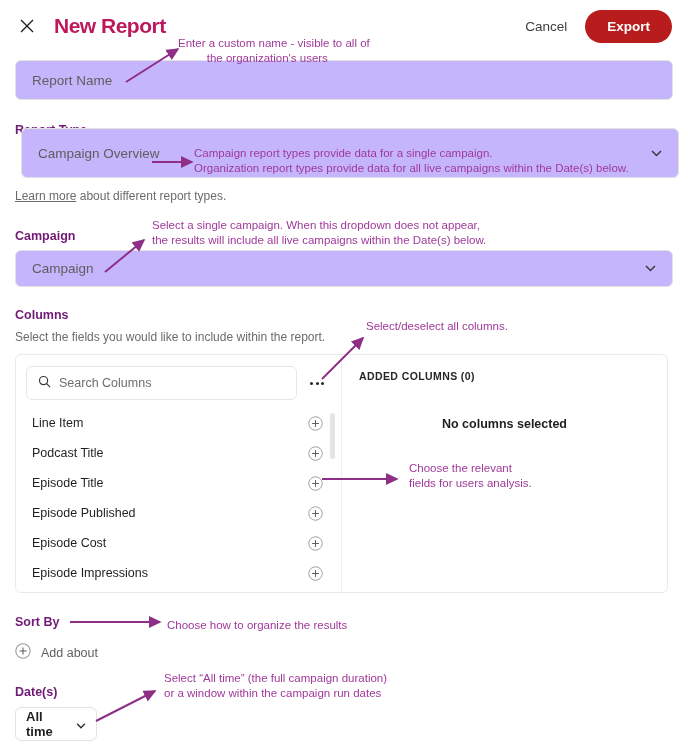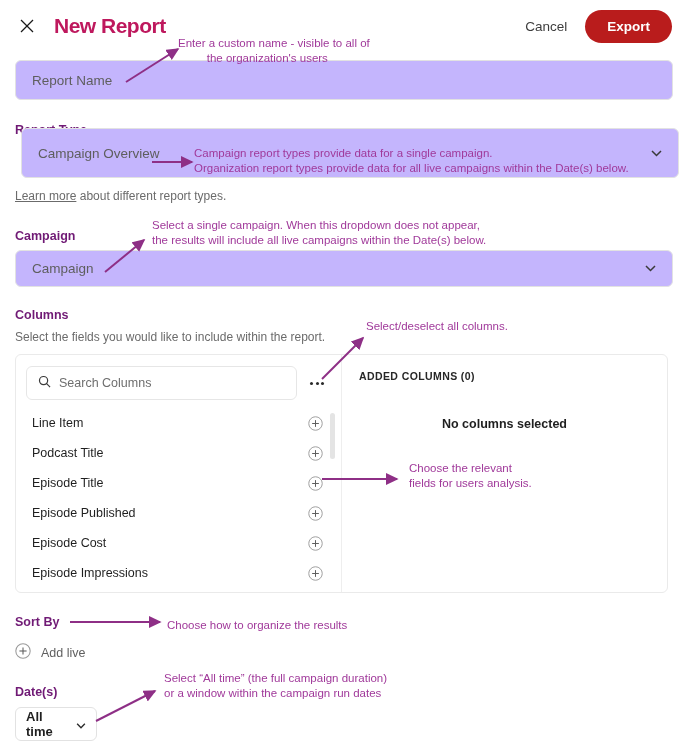--- a/index.html
+++ b/index.html
@@ -426,21 +426,21 @@
 
   <div class="field-label" id="sort-label">Sort By</div>
   <div id="add-field-row">
     <span>
       <svg width="16" height="16" viewBox="0 0 16 16" aria-hidden="true">
         <circle cx="8" cy="8" r="7.2" fill="none" stroke="#9a9a9a" stroke-width="1.05"></circle>
         <line x1="8" y1="4.4" x2="8" y2="11.6" stroke="#5d5d5d" stroke-width="1.05"></line>
         <line x1="4.4" y1="8" x2="11.6" y2="8" stroke="#5d5d5d" stroke-width="1.05"></line>
       </svg>
     </span>
-    <span class="add-label">Add live</span>
+    <span class="add-label">Add about</span>
   </div>
 
   <div class="field-label" id="date-label">Date(s)</div>
   <div id="date-select">
     <span>All time</span>
     <span>
       <svg width="10" height="6" viewBox="0 0 11 7" aria-hidden="true">
         <polyline points="1,1 5.5,5.5 10,1" fill="none" stroke="#2b2b2b" stroke-width="1.6"></polyline>
       </svg>
     </span>

